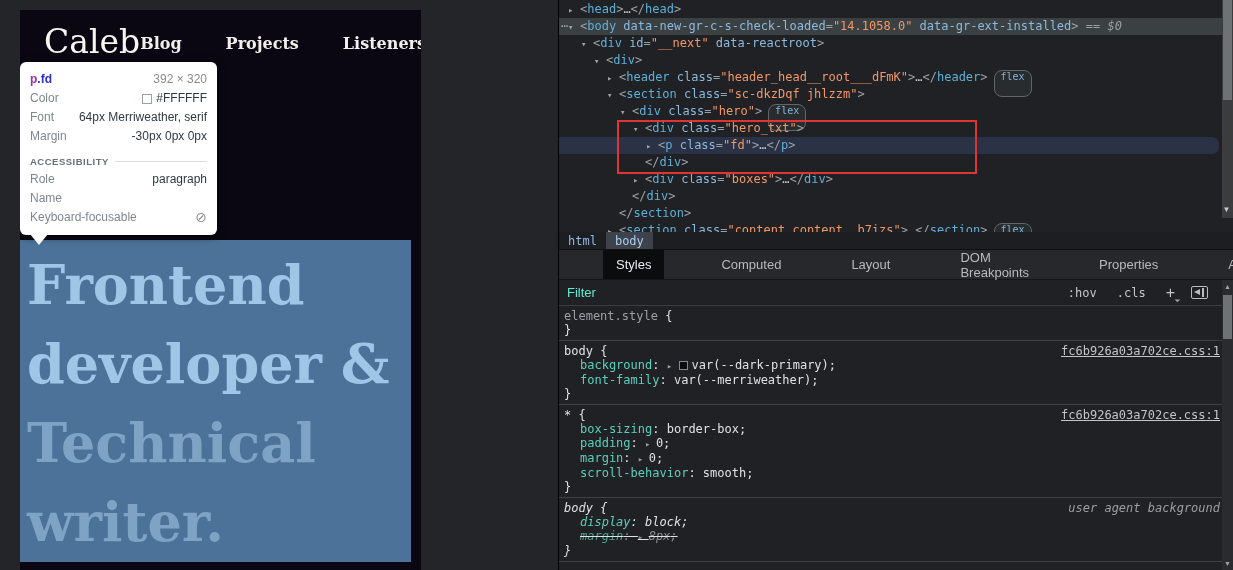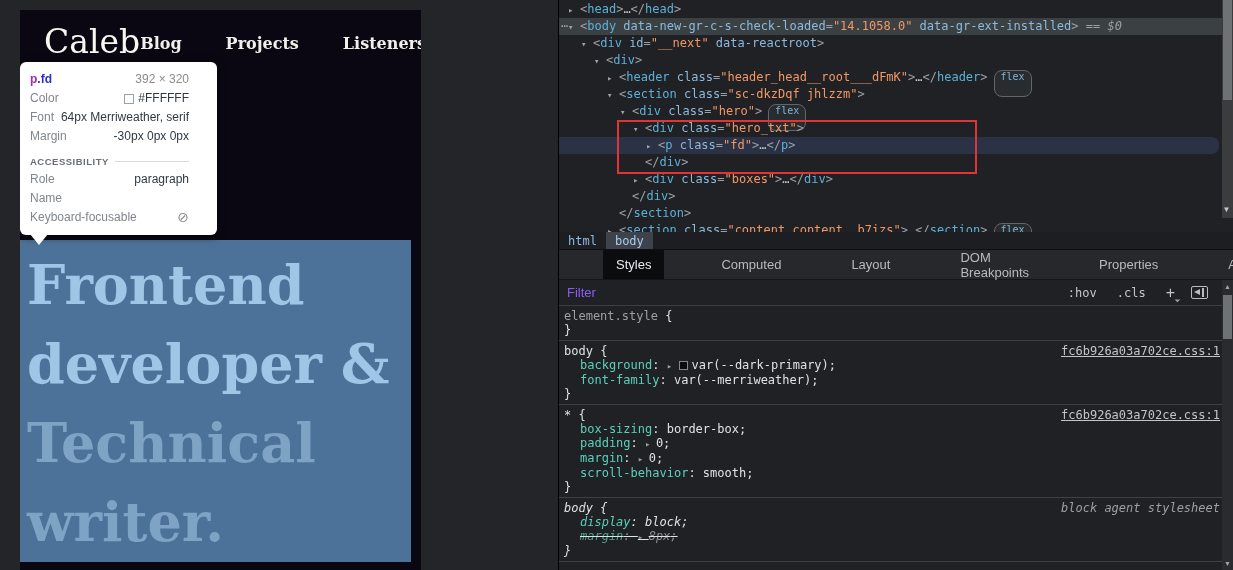--- a/index.html
+++ b/index.html
@@ -15,21 +15,21 @@
   .nav-link{font-family:"DejaVu Serif",serif;font-size:16px;font-weight:700;color:#f1efe9;}
 
   .hero-highlight{position:absolute;left:0;top:230px;width:391px;height:322px;background:#4d7299;
                   padding:6px 0 0 7px;overflow:hidden;}
   .hero-line{display:block;font-family:"DejaVu Serif",serif;font-weight:700;font-size:54px;line-height:79px;}
   .hero-line.l1{color:#9fc5e7;}
   .hero-line.l2{color:#7fa3c4;}
 
   
   .tooltip{position:absolute;left:0;top:52px;width:197px;background:#ffffff;border-radius:6px;
-           padding:8px 28px 8px 10px;font-size:12px;color:#303942;box-shadow:0 2px 8px rgba(0,0,0,.55);z-index:5;}
+           padding:8px 10px 8px 10px;font-size:12px;color:#303942;box-shadow:0 2px 8px rgba(0,0,0,.55);z-index:5;}
   .tt-head{display:flex;justify-content:space-between;line-height:19px;}
   .tt-sel{font-weight:700;}
   .tt-tag{color:#a12bb5;}
   .tt-cls{color:#2f2fcd;}
   .tt-dims{color:#8b8b8b;}
   .tt-row{display:flex;justify-content:space-between;line-height:19px;}
   .tt-label{color:#80868b;}
   .tt-value{color:#303942;display:flex;align-items:center;gap:4px;}
   .tt-swatch{display:inline-block;width:10px;height:10px;background:#ffffff;border:1px solid #9aa0a6;}
   .tt-a11y-head{display:flex;align-items:center;gap:6px;margin-top:10px;margin-bottom:3px;}
@@ -72,21 +72,21 @@
 
   
   .tabs{position:absolute;left:0;top:250px;width:675px;height:30px;background:#26282b;display:flex;align-items:stretch;
         font-size:13px;color:#b6bac0;border-bottom:1px solid #141517;}
   .tab{display:flex;align-items:center;padding:0 13px;margin-left:44px;}
   .tab.selected{background:#0b0c0d;color:#e8eaed;}
 
   
   .filter-bar{position:absolute;left:0;top:280px;width:675px;height:26px;display:flex;align-items:center;
               border-bottom:1px solid #3a3d41;padding:0 26px 0 8px;background:#202124;}
-  .filter-text{flex:1;color:#8b5cf6;font-size:13px;}
+  .filter-text{flex:1;color:#5eead4;font-size:13px;}
   .fb-btn{font-family:"DejaVu Sans Mono",monospace;font-size:12px;color:#c3c7cc;margin-left:20px;}
   .fb-plus{position:relative;font-size:16px;color:#c3c7cc;margin-left:20px;line-height:16px;}
   .fb-plus::after{content:"";position:absolute;right:-5px;bottom:1px;border-left:4px solid transparent;border-top:4px solid transparent;border-right:4px solid #9aa0a6;transform:rotate(45deg);}
   .fb-panel{position:relative;width:17px;height:13px;border:1px solid #b8bcc1;border-radius:2px;margin-left:16px;}
   .fb-panel::before{content:"";position:absolute;left:2px;top:2px;border-top:3.5px solid transparent;border-bottom:3.5px solid transparent;border-right:6px solid #b8bcc1;}
   .fb-panel::after{content:"";position:absolute;right:3px;top:1px;bottom:1px;width:2px;background:#b8bcc1;}
 
   
   .styles-pane{position:absolute;left:0;top:306px;width:675px;height:264px;overflow:hidden;
                font-family:"DejaVu Sans Mono",monospace;font-size:12px;color:#dfe1e4;line-height:14px;}
@@ -238,21 +238,21 @@
         </div>
         <div class="sec">
           <div class="sel-row"><span class="sel">*</span><span class="brace"> {</span><span class="link">fc6b926a03a702ce.css:1</span></div>
           <div class="prop"><span class="pname">box-sizing</span><span class="pcolon">: </span><span class="pval">border-box</span><span class="psemi">;</span></div>
           <div class="prop"><span class="pname">padding</span><span class="pcolon">: </span><span class="parrow">▸ </span><span class="pval">0</span><span class="psemi">;</span></div>
           <div class="prop"><span class="pname">margin</span><span class="pcolon">: </span><span class="parrow">▸ </span><span class="pval">0</span><span class="psemi">;</span></div>
           <div class="prop"><span class="pname">scroll-behavior</span><span class="pcolon">: </span><span class="pval">smooth</span><span class="psemi">;</span></div>
           <div class="close-brace">}</div>
         </div>
         <div class="sec ua">
-          <div class="sel-row"><span class="sel">body</span><span class="brace"> {</span><span class="note">block agent stylesheet</span></div>
+          <div class="sel-row"><span class="sel">body</span><span class="brace"> {</span><span class="note">user agent background</span></div>
           <div class="prop"><span class="pname">display</span><span class="pcolon">: </span><span class="pval">block</span><span class="psemi">;</span></div>
           <div class="prop struck"><span class="pname">margin</span><span class="pcolon">: </span><span class="parrow">▸ </span><span class="pval">8px</span><span class="psemi">;</span></div>
           <div class="close-brace">}</div>
         </div>
         <div class="inherited">Inherited fro</div>
       </div>
 
     <div class="styles-scrollbar">
       <div class="sb-up">▲</div>
       <div class="sb-thumb"></div>

